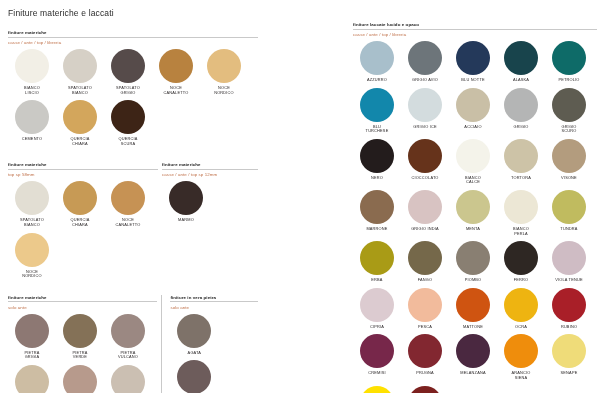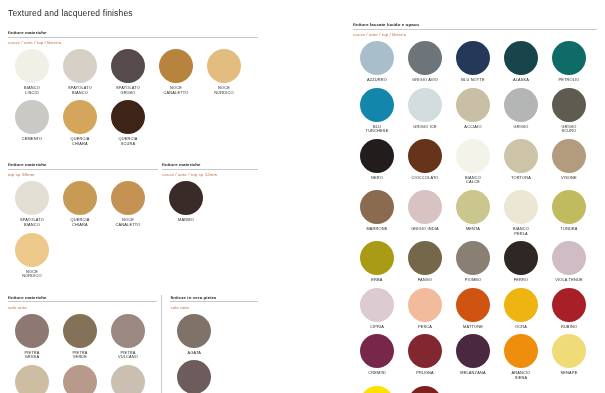--- a/index.html
+++ b/index.html
@@ -65,21 +65,21 @@
   .row2 .part-b{width:96px;margin-left:4px;}
   .row2.with-divider .part-b{border-left:.6px solid #c9c9c9;padding-left:8px;width:88px;}
   .gap-md{height:11px;}
 </style>
 </head>
 <body>
 
 <div class="page">
 
   <div class="page-title">
-    <div>Textured and lacquered finishes</div>
+    <div>Finiture materiche e laccati</div>
   </div>
 
   <div class="col-left">
 
     <div class="section">
       <div class="sec-head">finiture materiche</div>
       <div class="sec-rule"></div>
       <div class="sec-sub">casse / ante / top / libreria</div>
       <div class="grid">
           <div class="swatch">

